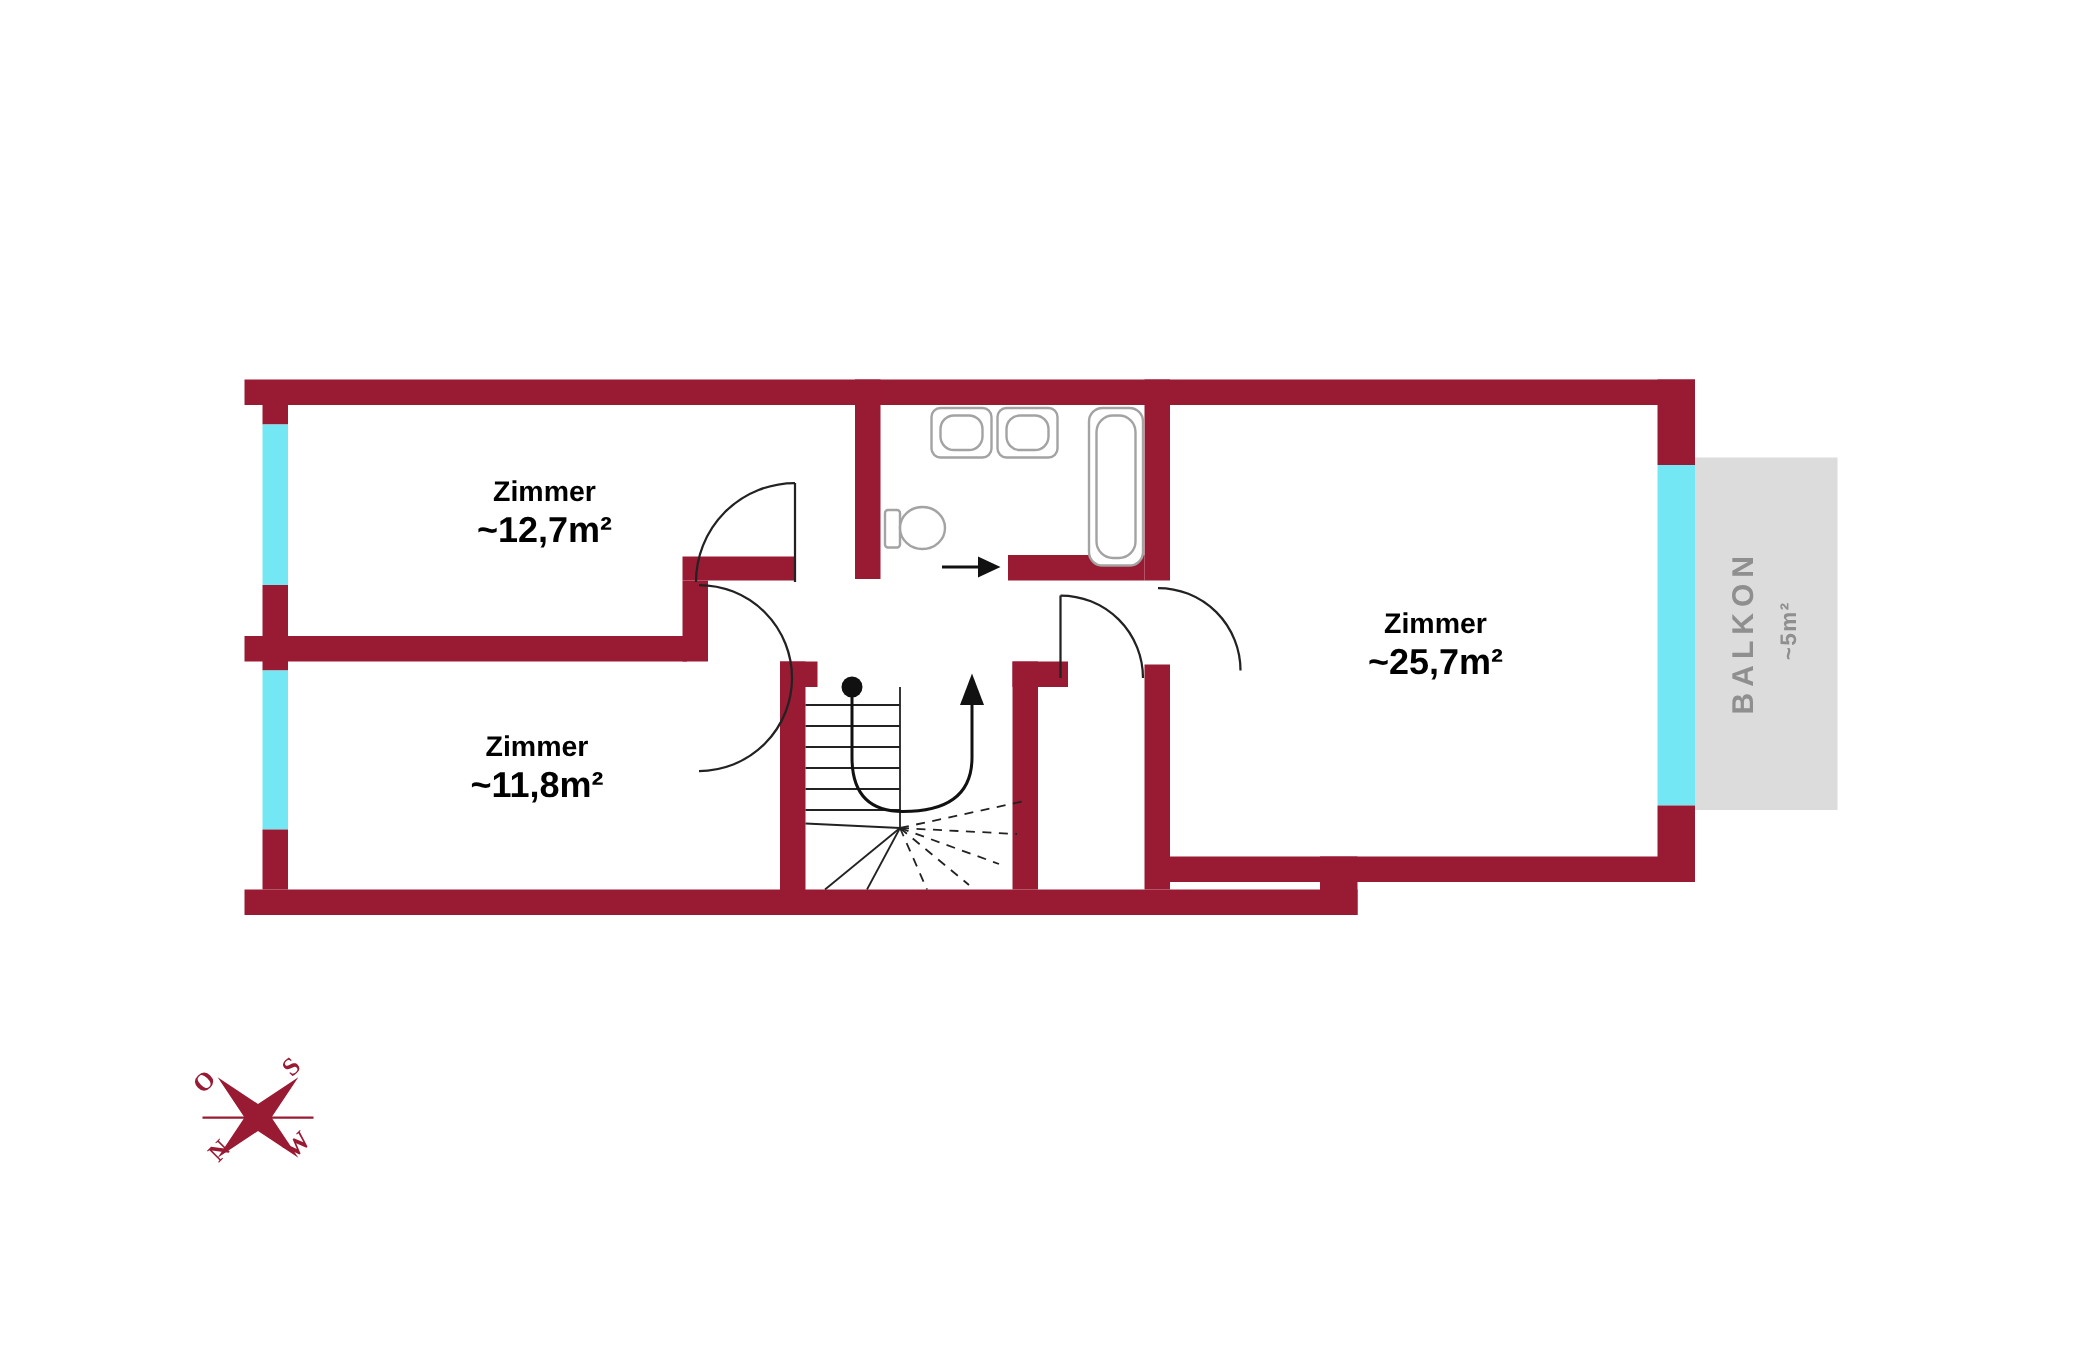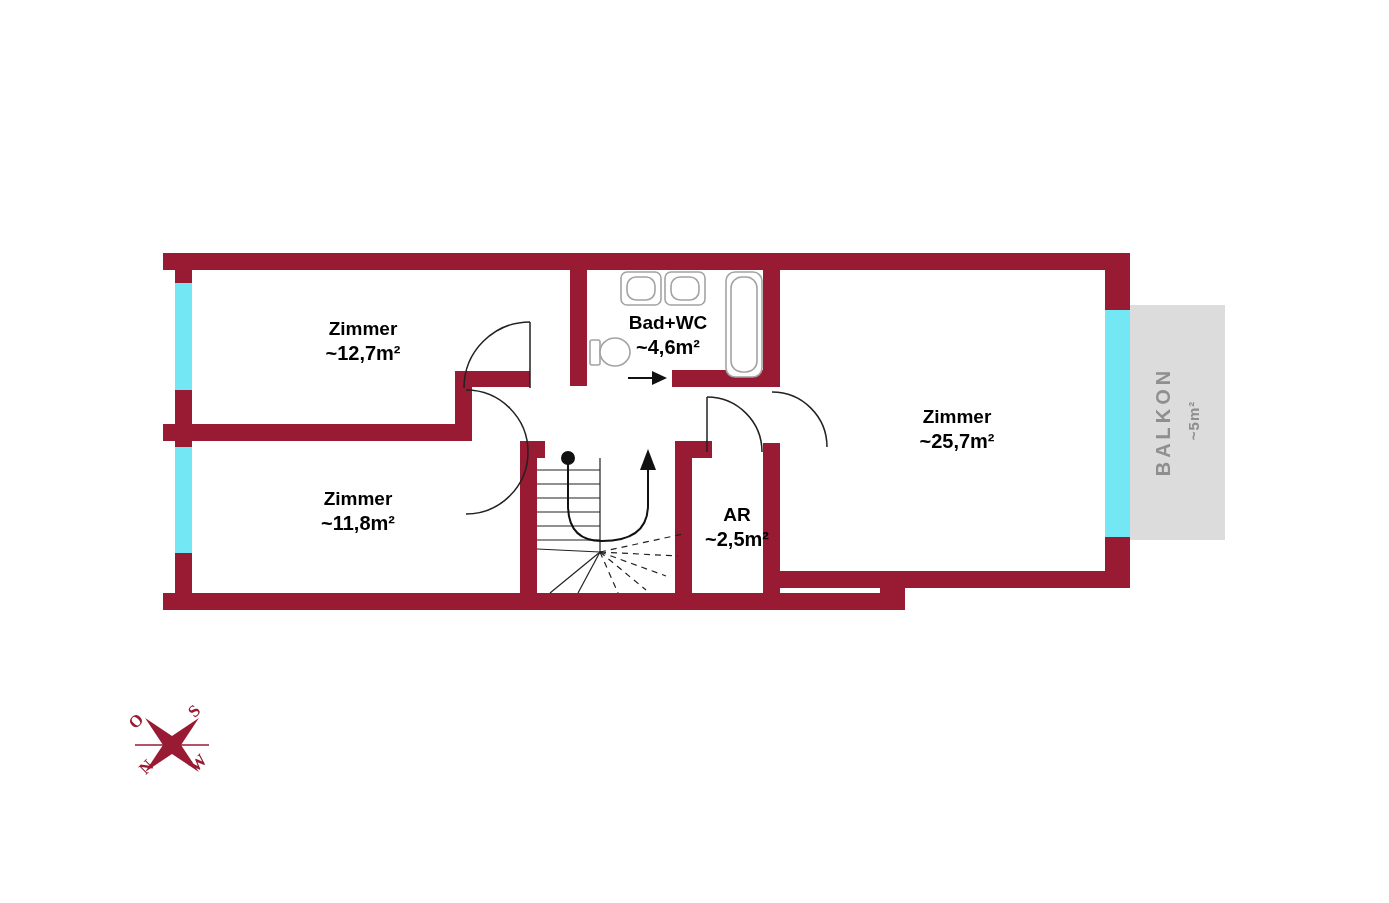--- a/index.html
+++ b/index.html
@@ -8,21 +8,21 @@
   }
   html,body{margin:0;padding:0;background:#fff;}
   #plan{position:relative;width:1389px;height:903px;background:#fff;overflow:hidden;
         font-family:"Liberation Sans",sans-serif;}
   .wall{position:absolute;background:var(--wall);}
   .window{position:absolute;background:var(--window);}
   .balcony{position:absolute;background:var(--balcony_bg);}
   svg.overlay{position:absolute;left:0;top:0;}
   .room-label{position:absolute;text-align:center;color:#000;
               font-weight:700;font-size:19px;line-height:25px;}
-  .room-label .area{font-size:20px;display:block;}
+  .room-label .area{font-size:24px;display:block;}
   .room-label .rname{display:block;}
   .balcony-label{position:absolute;width:200px;text-align:center;
                  transform:rotate(-90deg);color:var(--balcony_text);
                  font-weight:700;font-size:20px;letter-spacing:4px;}
   .balcony-area{position:absolute;width:200px;text-align:center;
                 transform:rotate(-90deg);color:var(--balcony_text);
                 font-weight:700;font-size:15px;letter-spacing:1px;}
   .door{stroke:#222;stroke-width:1.5;fill:none;}
   .stair{stroke:#222;stroke-width:1.2;fill:none;}
   .stair-dash{stroke:#222;stroke-width:1.2;fill:none;stroke-dasharray:6 5;}
@@ -141,26 +141,18 @@
   </svg>
 
   <div class="room-label" style="left:263px;top:316px;width:200px;">
     <span class="rname">Zimmer</span>
     <span class="area">~12,7m²</span>
   </div>
   <div class="room-label" style="left:258px;top:486px;width:200px;">
     <span class="rname">Zimmer</span>
     <span class="area">~11,8m²</span>
   </div>
-  <div class="room-label" style="left:588px;top:310px;width:160px;">
-    <span class="rname">Bad+WC</span>
-    <span class="area">~4,6m²</span>
-  </div>
-  <div class="room-label" style="left:677px;top:502px;width:120px;">
-    <span class="rname">AR</span>
-    <span class="area">~2,5m²</span>
-  </div>
   <div class="room-label" style="left:857px;top:404px;width:200px;">
     <span class="rname">Zimmer</span>
     <span class="area">~25,7m²</span>
   </div>
 
 </div>
 
 </body></html>

